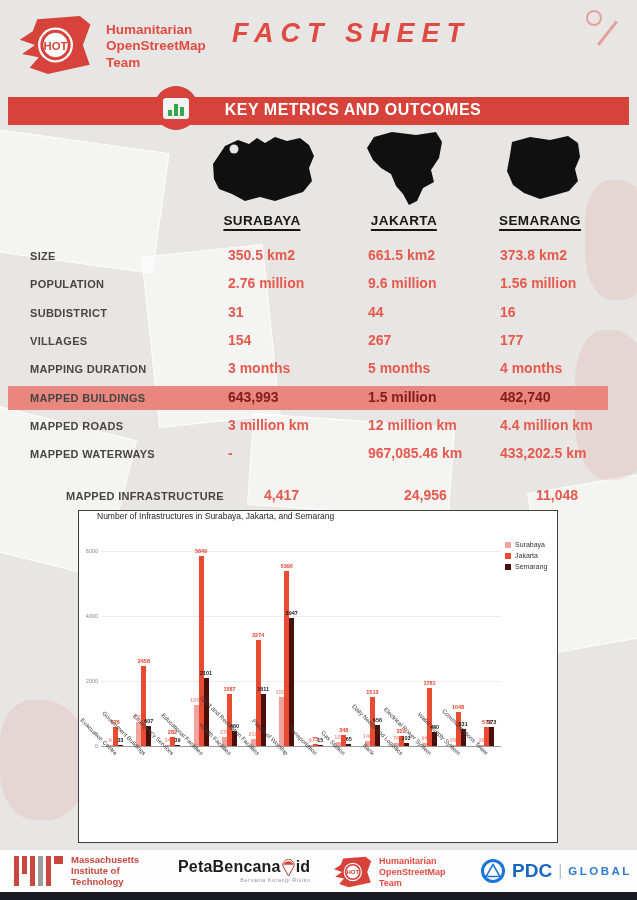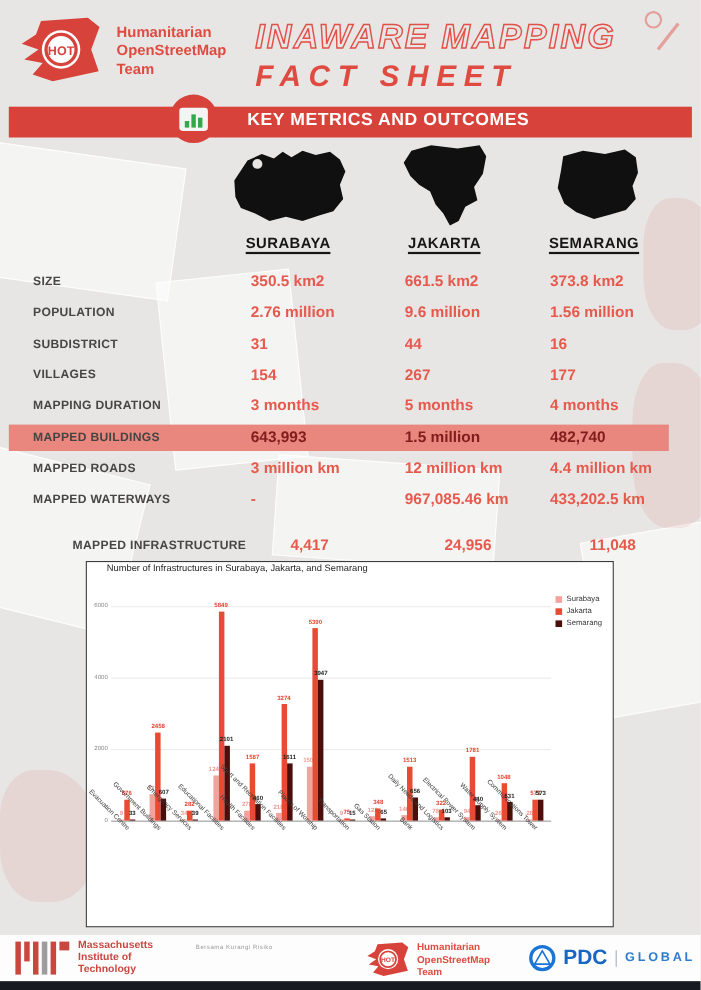--- a/index.html
+++ b/index.html
@@ -94,21 +94,20 @@
       <circle cx="52" cy="40" r="18" fill="none" stroke="#d7423b" stroke-width="4"></circle>
       <text x="52" y="46" text-anchor="middle" font-size="15" font-weight="bold" fill="#d7423b" font-family="Liberation Sans, sans-serif">HOT</text>
     </svg>
   </div>
   <div class="z1" style="left:106px;top:22px;">
     <div class="org-line">Humanitarian</div>
     <div class="org-line">OpenStreetMap</div>
     <div class="org-line">Team</div>
   </div>
   <div class="z1" style="left:232px;top:16px;">
-    <div class="title-outline">INAWARE MAPPING</div>
     <div class="title-solid">FACT SHEET</div>
   </div>
 
   <div class="banner">
     <div class="banner-circle">
       <div class="chart-card">
         <i style="height:6px;"></i>
           <i style="height:12px;"></i>
           <i style="height:9px;"></i>
       </div>
@@ -358,20 +357,28 @@
           <i style="height:30px;"></i>
         <i style="height:8px;width:9px;"></i>
       </div>
       <div class="mit-text">
         <div>Massachusetts</div>
         <div>Institute of</div>
         <div>Technology</div>
       </div>
     </div>
     <div class="flogo" style="left:178px;top:8px;display:block;">
+      <div style="display:flex;align-items:flex-end;">
+        <span class="pb-name">PetaBencana</span>
+        <svg width="13" height="18" viewBox="0 0 13 18" style="margin:0 1px -1px 1px;">
+          <path d="M6.5 17 L2 9 A5.5 5.5 0 1 1 11 9 Z" fill="#ffffff" stroke="#b5352d" stroke-width="1"></path>
+          <path d="M1.4 5.8 A5.5 5.5 0 0 1 11.6 5.8 Z" fill="#d7423b"></path>
+        </svg>
+        <span class="pb-name">id</span>
+      </div>
       <div class="pb-tag">Bersama Kurangi Risiko</div>
     </div>
     <div class="flogo" style="left:332px;top:6px;">
       <svg width="40" height="32" viewBox="0 0 100 80" style="margin-right:7px;">
         <path fill="#d7423b" d="M28 6 L84 2 L98 13 L88 40 L97 66 L42 78 L18 70 L30 56 L8 52 L25 40 L5 33 L22 22 Z"></path>
         <circle cx="52" cy="40" r="23" fill="#ffffff"></circle>
         <circle cx="52" cy="40" r="18" fill="none" stroke="#d7423b" stroke-width="4"></circle>
         <text x="52" y="46" text-anchor="middle" font-size="15" font-weight="bold" fill="#d7423b" font-family="Liberation Sans, sans-serif">HOT</text>
       </svg>
       <div class="hot-text">

